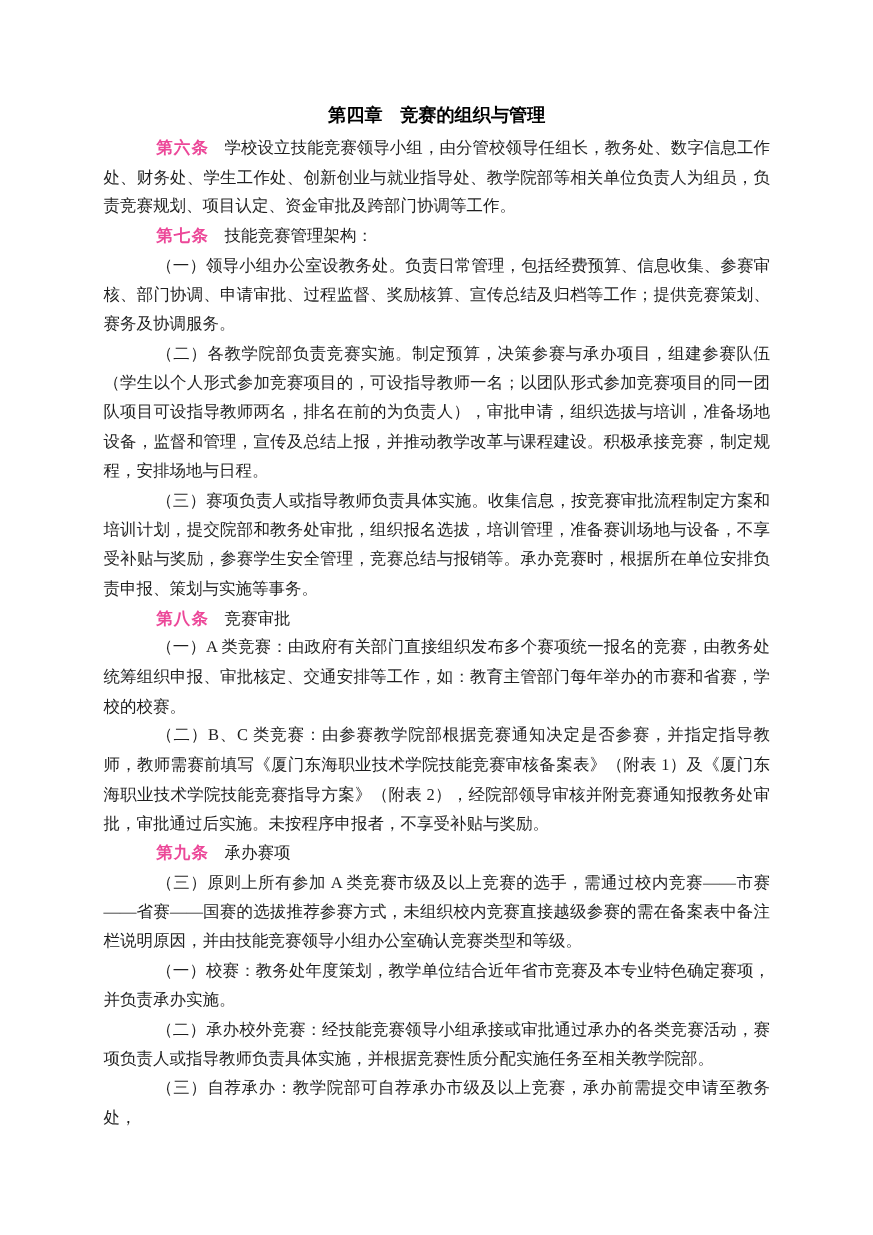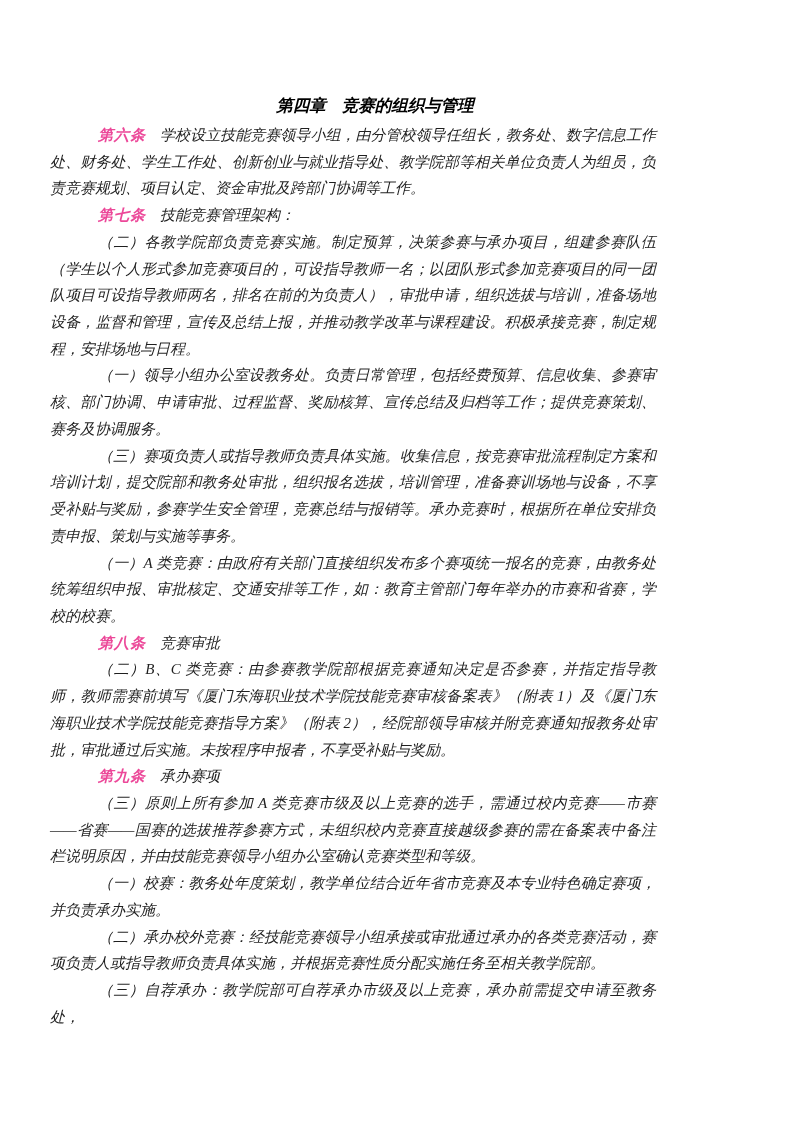--- a/index.html
+++ b/index.html
@@ -8,24 +8,23 @@
     background: #ffffff;
     width: 794px;
     height: 1123px;
     overflow: hidden;
   }
   .page {
     box-sizing: border-box;
     width: 794px;
     height: 1123px;
     background: #ffffff;
-    padding: 90px 94px 0 50px;
+    padding: 90px 94px 0 94px;
     font-family: "Liberation Serif", "DejaVu Serif", serif;
     color: #1f1f1f;
-    font-style: italic;
   }
   .chapter {
     margin: 0 0 2px 0;
     text-align: center;
     font-size: 16.5px;
     line-height: 30px;
     font-weight: bold;
     color: #000000;
     font-family: "Liberation Sans", "DejaVu Sans", sans-serif;
   }
@@ -55,25 +54,25 @@
   }
 </style>
 </head>
 <body>
 
 <div class="page">
   <h1 class="chapter"><span>第四章</span><span class="chapter-gap"></span><span>竞赛的组织与管理</span></h1>
   <div class="doc-body">
       <p class="para"><span class="article-label">第六条</span><span>学校设立技能竞赛领导小组，由分管校领导任组长，教务处、数字信息工作处、财务处、学生工作处、创新创业与就业指导处、教学院部等相关单位负责人为组员，负责竞赛规划、项目认定、资金审批及跨部门协调等工作。</span></p>
       <p class="para"><span class="article-label">第七条</span><span>技能竞赛管理架构：</span></p>
+      <p class="para"><span>（一）领导小组办公室设教务处。负责日常管理，包括经费预算、信息收集、参赛审核、部门协调、申请审批、过程监督、奖励核算、宣传总结及归档等工作；提供竞赛策划、赛务及协调服务。</span></p>
       <p class="para"><span>（二）各教学院部负责竞赛实施。制定预算，决策参赛与承办项目，组建参赛队伍（学生以个人形式参加竞赛项目的，可设指导教师一名；以团队形式参加竞赛项目的同一团队项目可设指导教师两名，排名在前的为负责人），审批申请，组织选拔与培训，准备场地设备，监督和管理，宣传及总结上报，并推动教学改革与课程建设。积极承接竞赛，制定规程，安排场地与日程。</span></p>
-      <p class="para"><span>（一）领导小组办公室设教务处。负责日常管理，包括经费预算、信息收集、参赛审核、部门协调、申请审批、过程监督、奖励核算、宣传总结及归档等工作；提供竞赛策划、赛务及协调服务。</span></p>
       <p class="para"><span>（三）赛项负责人或指导教师负责具体实施。收集信息，按竞赛审批流程制定方案和培训计划，提交院部和教务处审批，组织报名选拔，培训管理，准备赛训场地与设备，不享受补贴与奖励，参赛学生安全管理，竞赛总结与报销等。承办竞赛时，根据所在单位安排负责申报、策划与实施等事务。</span></p>
+      <p class="para"><span class="article-label">第八条</span><span>竞赛审批</span></p>
       <p class="para"><span>（一）A 类竞赛：由政府有关部门直接组织发布多个赛项统一报名的竞赛，由教务处统筹组织申报、审批核定、交通安排等工作，如：教育主管部门每年举办的市赛和省赛，学校的校赛。</span></p>
-      <p class="para"><span class="article-label">第八条</span><span>竞赛审批</span></p>
       <p class="para"><span>（二）B、C 类竞赛：由参赛教学院部根据竞赛通知决定是否参赛，并指定指导教师，教师需赛前填写《厦门东海职业技术学院技能竞赛审核备案表》（附表 1）及《厦门东海职业技术学院技能竞赛指导方案》（附表 2），经院部领导审核并附竞赛通知报教务处审批，审批通过后实施。未按程序申报者，不享受补贴与奖励。</span></p>
       <p class="para"><span class="article-label">第九条</span><span>承办赛项</span></p>
       <p class="para"><span>（三）原则上所有参加 A 类竞赛市级及以上竞赛的选手，需通过校内竞赛——市赛——省赛——国赛的选拔推荐参赛方式，未组织校内竞赛直接越级参赛的需在备案表中备注栏说明原因，并由技能竞赛领导小组办公室确认竞赛类型和等级。</span></p>
       <p class="para"><span>（一）校赛：教务处年度策划，教学单位结合近年省市竞赛及本专业特色确定赛项，并负责承办实施。</span></p>
       <p class="para"><span>（二）承办校外竞赛：经技能竞赛领导小组承接或审批通过承办的各类竞赛活动，赛项负责人或指导教师负责具体实施，并根据竞赛性质分配实施任务至相关教学院部。</span></p>
       <p class="para"><span>（三）自荐承办：教学院部可自荐承办市级及以上竞赛，承办前需提交申请至教务处，</span></p>
     </div>
 </div>
 
 </body></html>

